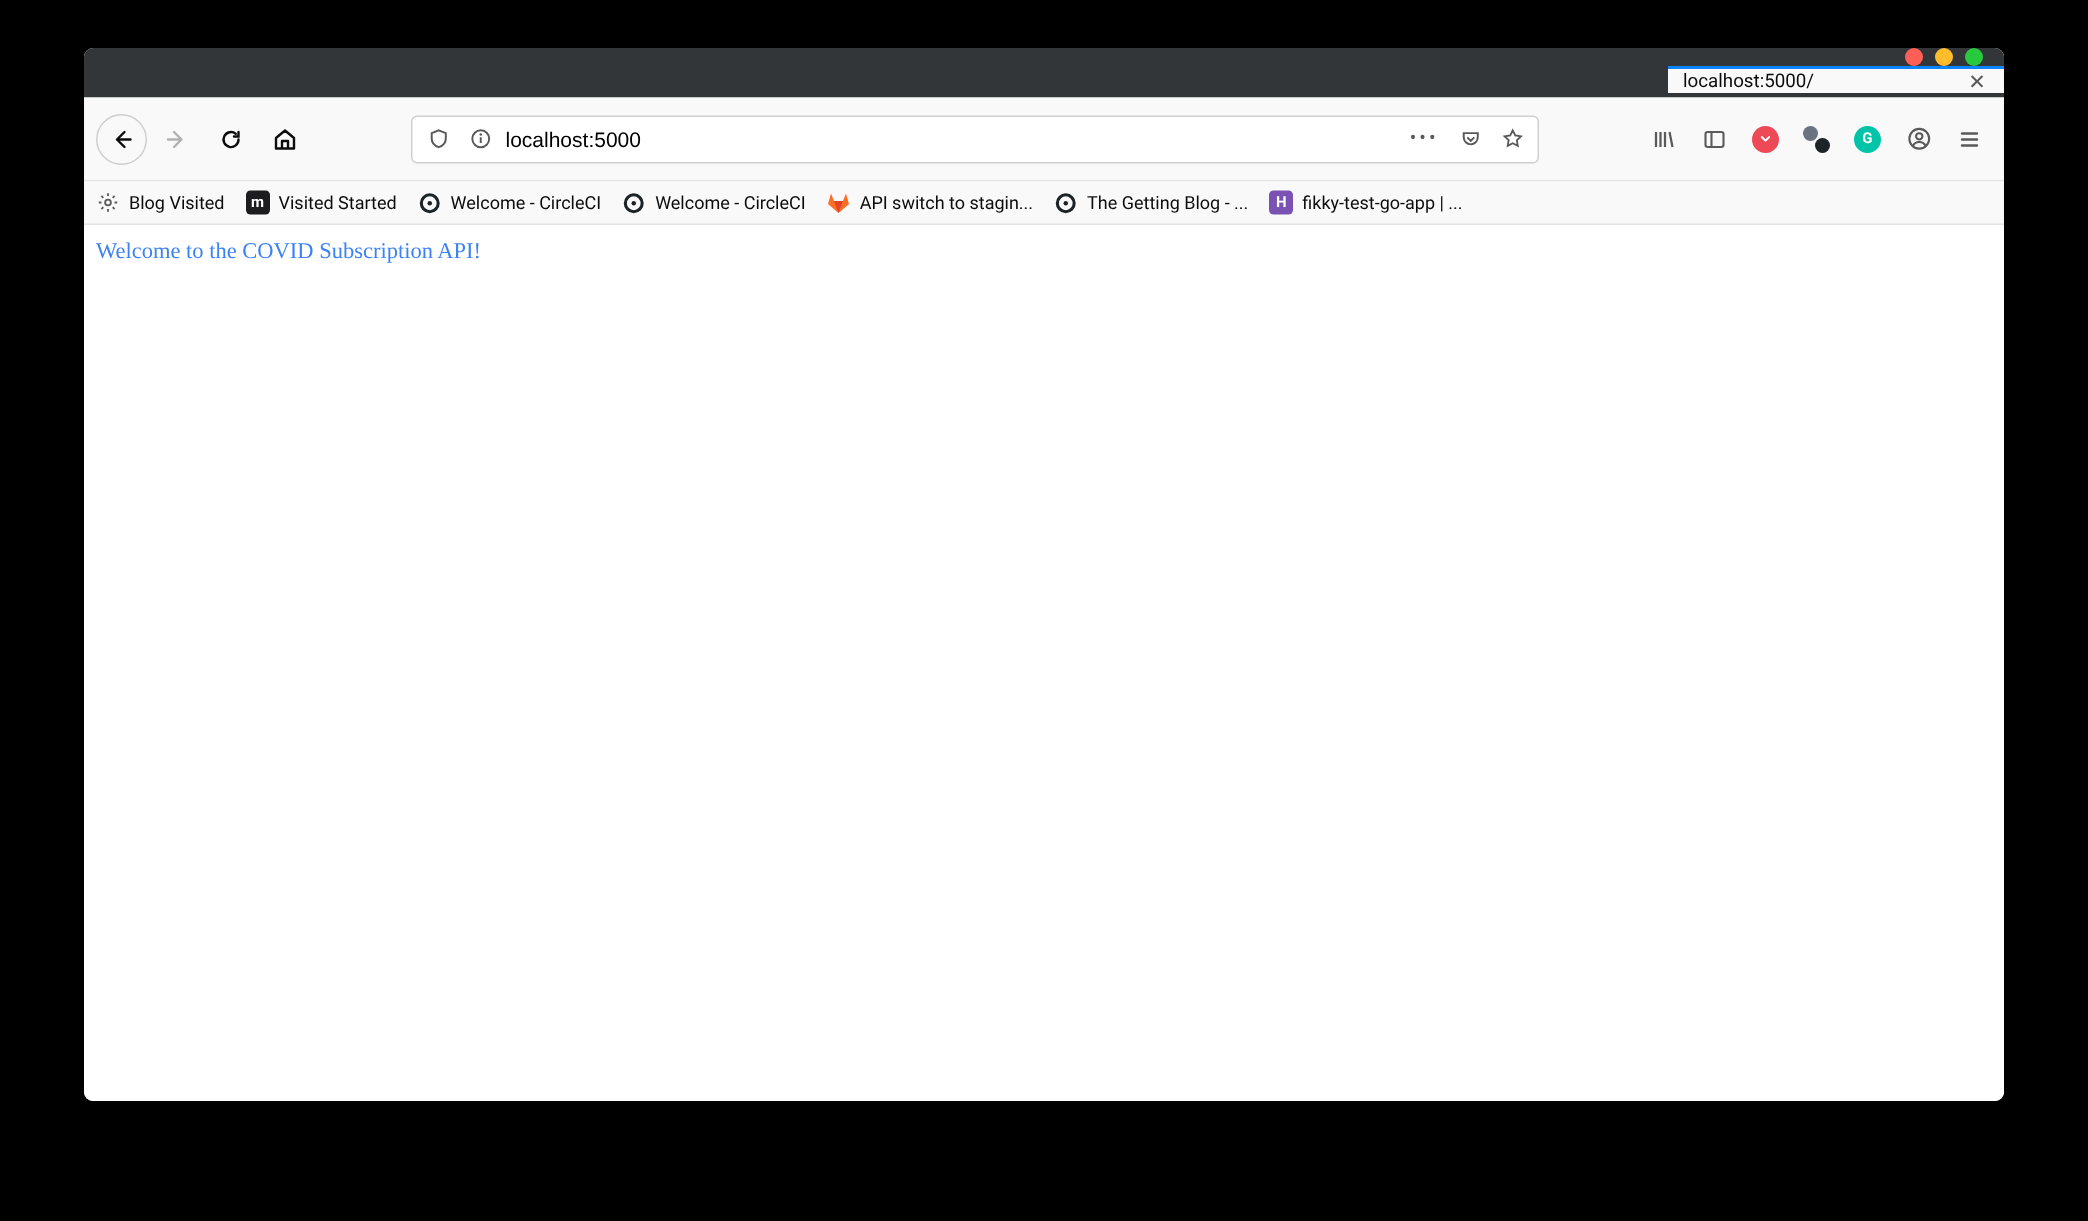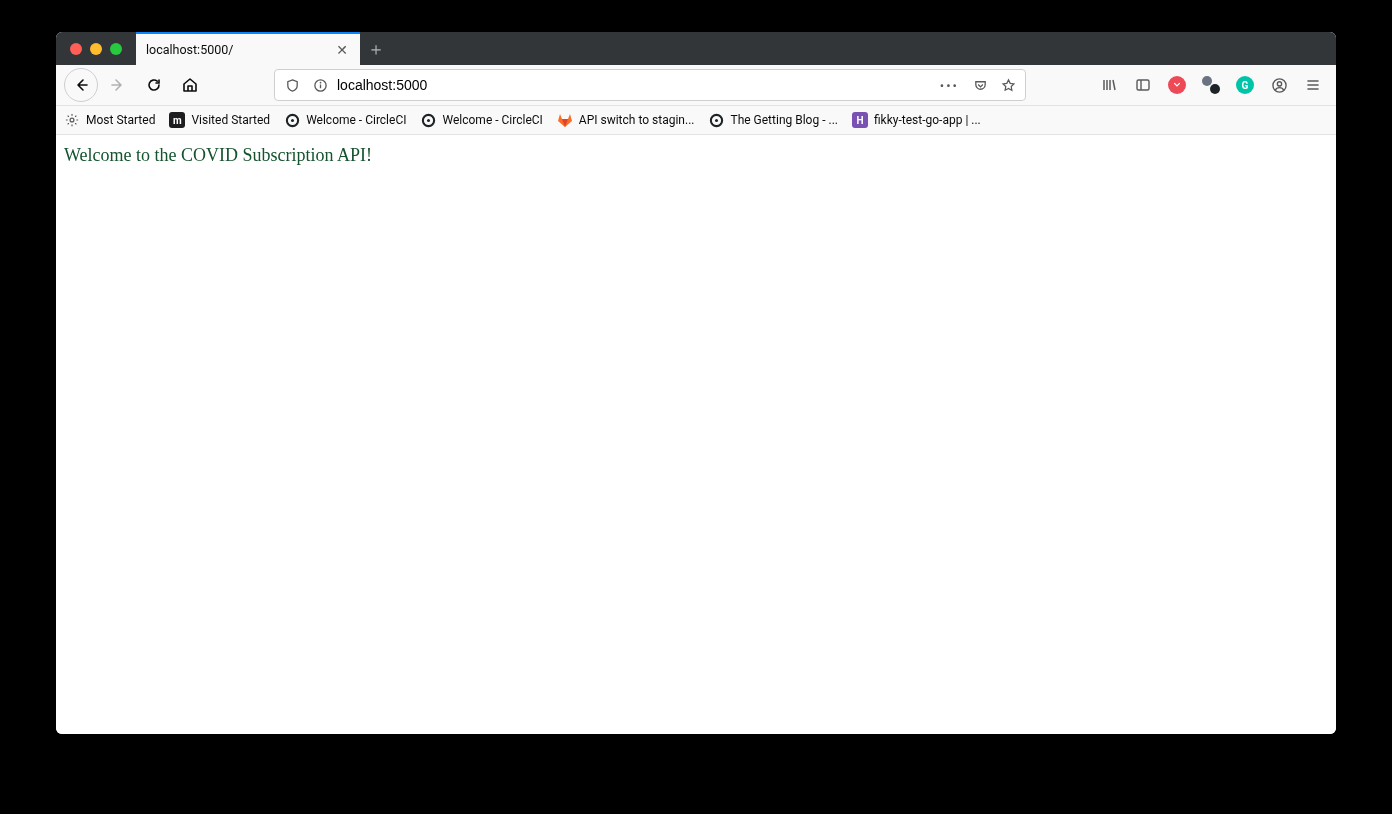--- a/index.html
+++ b/index.html
@@ -22,20 +22,21 @@
     overflow: hidden;
     box-shadow: 0 18px 60px rgba(0,0,0,.5);
     display: flex;
     flex-direction: column;
   }
   .tabbar {
     height: 33px;
     background: #323639;
     display: flex;
     align-items: flex-end;
+    flex-direction: column;
   }
   .traffic {
     display: flex;
     align-items: center;
     gap: 8px;
     padding: 0 14px;
     height: 100%;
   }
   .dot { width: 12px; height: 12px; border-radius: 50%; }
   .dot.red { background: #ff5f56; }
@@ -56,21 +57,21 @@
   .tab .title { flex: 1; white-space: nowrap; overflow: hidden; text-overflow: ellipsis; }
   .tab .close {
     width: 16px; height: 16px; display:flex; align-items:center; justify-content:center;
     color:#5a5a5a; font-size:14px; cursor:pointer;
   }
   .newtab {
     width: 32px; height: 32px; display:flex; align-items:center; justify-content:center;
     color:#b1b1b3; font-size:18px; font-weight:300; cursor:pointer;
   }
   .toolbar {
-    height: 41px;
+    height: 56px;
     background: #f9f9fa;
     border-bottom: 1px solid #e3e3e4;
     display: flex;
     align-items: center;
     padding: 0 8px;
     gap: 4px;
   }
   .navbtn {
     width: 32px; height: 32px; border-radius: 4px;
     display: flex; align-items: center; justify-content: center;
@@ -127,21 +128,21 @@
   .bm { display:flex; align-items:center; gap:6px; cursor:pointer; white-space:nowrap; }
   .bm .ico { width:16px; height:16px; display:flex; align-items:center; justify-content:center; }
   .sq { width:16px; height:16px; border-radius:3px; display:flex; align-items:center; justify-content:center; font-size:10px; font-weight:700; color:#fff; }
   .sq.black { background:#1d1d1f; }
   .sq.purple { background:#7952b3; }
   .fox { width:16px; height:16px; }
   .content {
     flex: 1; background: #fff;
     padding: 10px 8px;
     font-family: "Times New Roman", Times, serif;
-    font-size: 18px; color:#14532d;
+    font-size: 15px; color:#3b82f6;
   }
 </style>
 </head>
 <body>
 
 <div class="window">
 
   <div class="tabbar">
     <div class="traffic">
       <div class="dot red"></div>
@@ -246,21 +247,21 @@
   </div>
 
   <div class="bookmarks">
     <div class="bm">
       <span class="ico">
         <svg viewBox="0 0 16 16" width="14" height="14">
             <circle cx="8" cy="8" r="2.2" fill="none" stroke="#5a5a5a" stroke-width="1.4"></circle>
             <path stroke="#5a5a5a" stroke-width="1.4" d="M8 1v2M8 13v2M1 8h2M13 8h2M3 3l1.4 1.4M11.6 11.6L13 13M13 3l-1.4 1.4M4.4 11.6L3 13"></path>
           </svg>
       </span>
-      <span>Most Started</span>
+      <span>Blog Visited</span>
     </div>
     <div class="bm">
       <span class="sq black">m</span>
       <span>Visited Started</span>
     </div>
     <div class="bm">
       <span class="ico">
         <svg viewBox="0 0 16 16" width="15" height="15">
             <circle cx="8" cy="8" r="6" fill="none" stroke="#1d2427" stroke-width="2.2"></circle>
             <circle cx="8" cy="8" r="1.6" fill="#1d2427"></circle>

